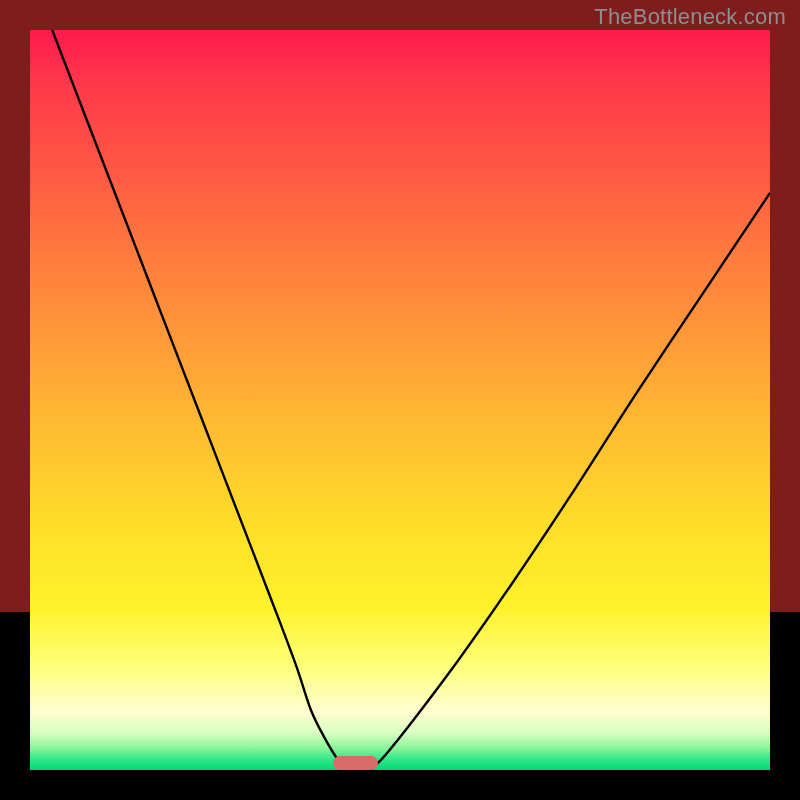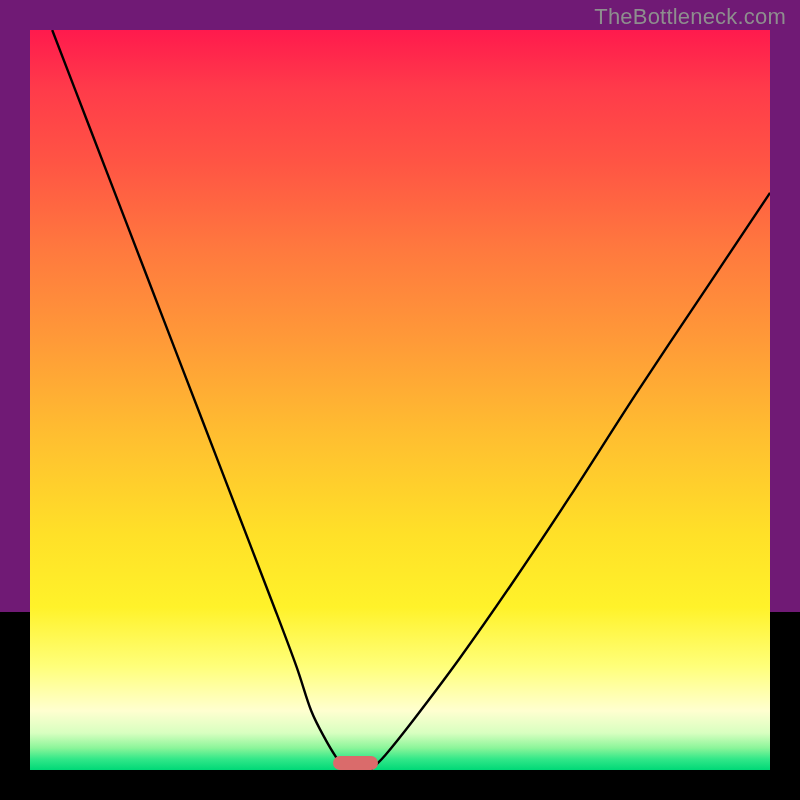--- a/index.html
+++ b/index.html
@@ -10,21 +10,21 @@
     overflow: hidden;
     background: #000;
     font-family: Arial, Helvetica, sans-serif;
   }
   .frame {
     position: absolute;
     left: 0;
     top: 0;
     width: 800px;
     height: 612px;
-    background: #701a75;
+    background: #7f1d1d;
   }
   .plot {
     position: absolute;
     left: 30px;
     top: 30px;
     width: 740px;
     height: 740px;
     
     background: linear-gradient(
       to bottom,

